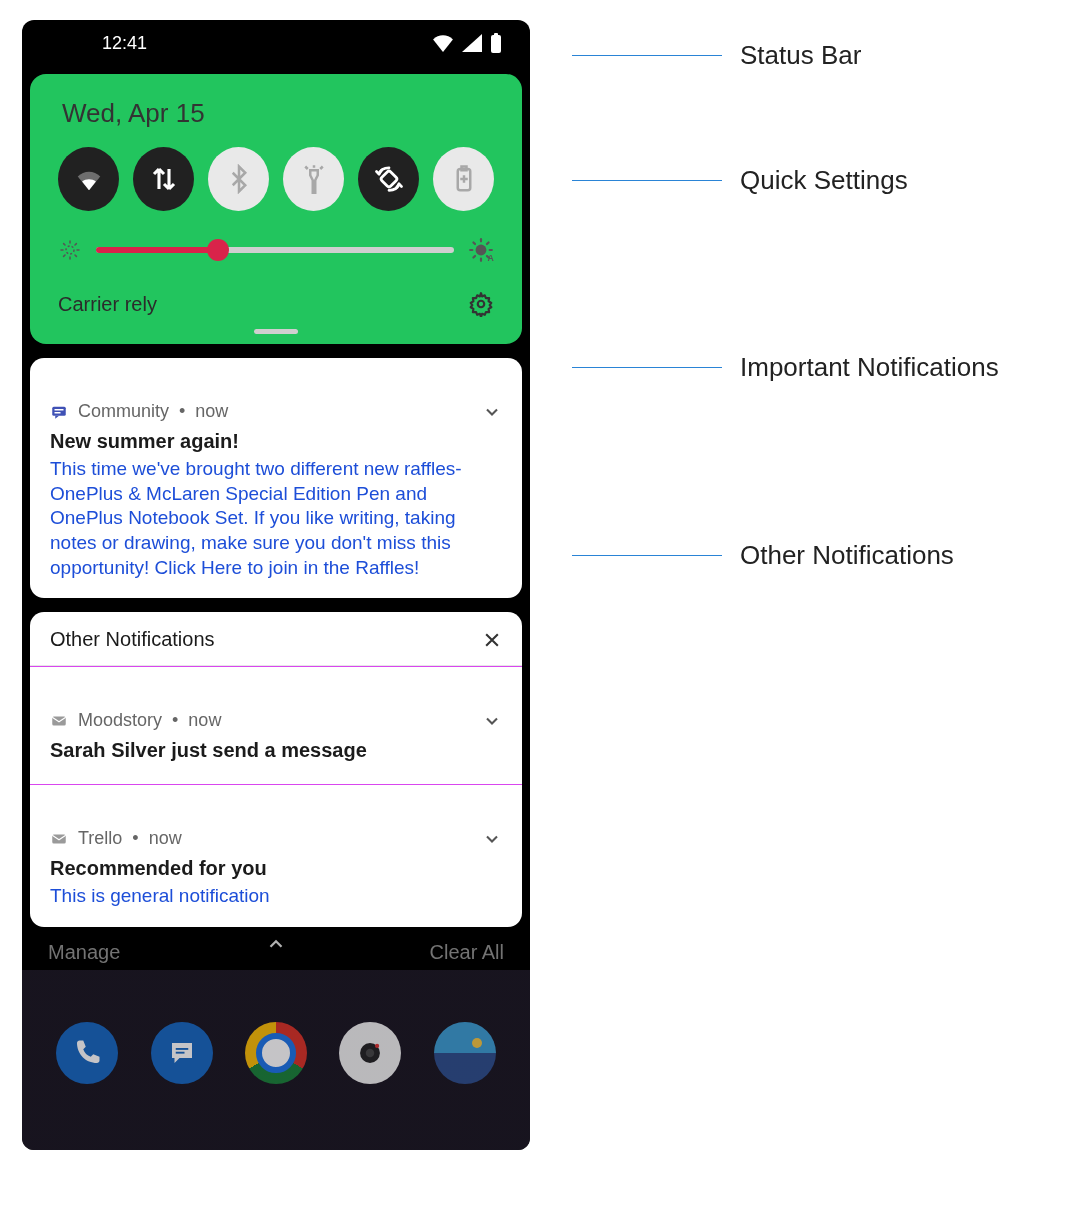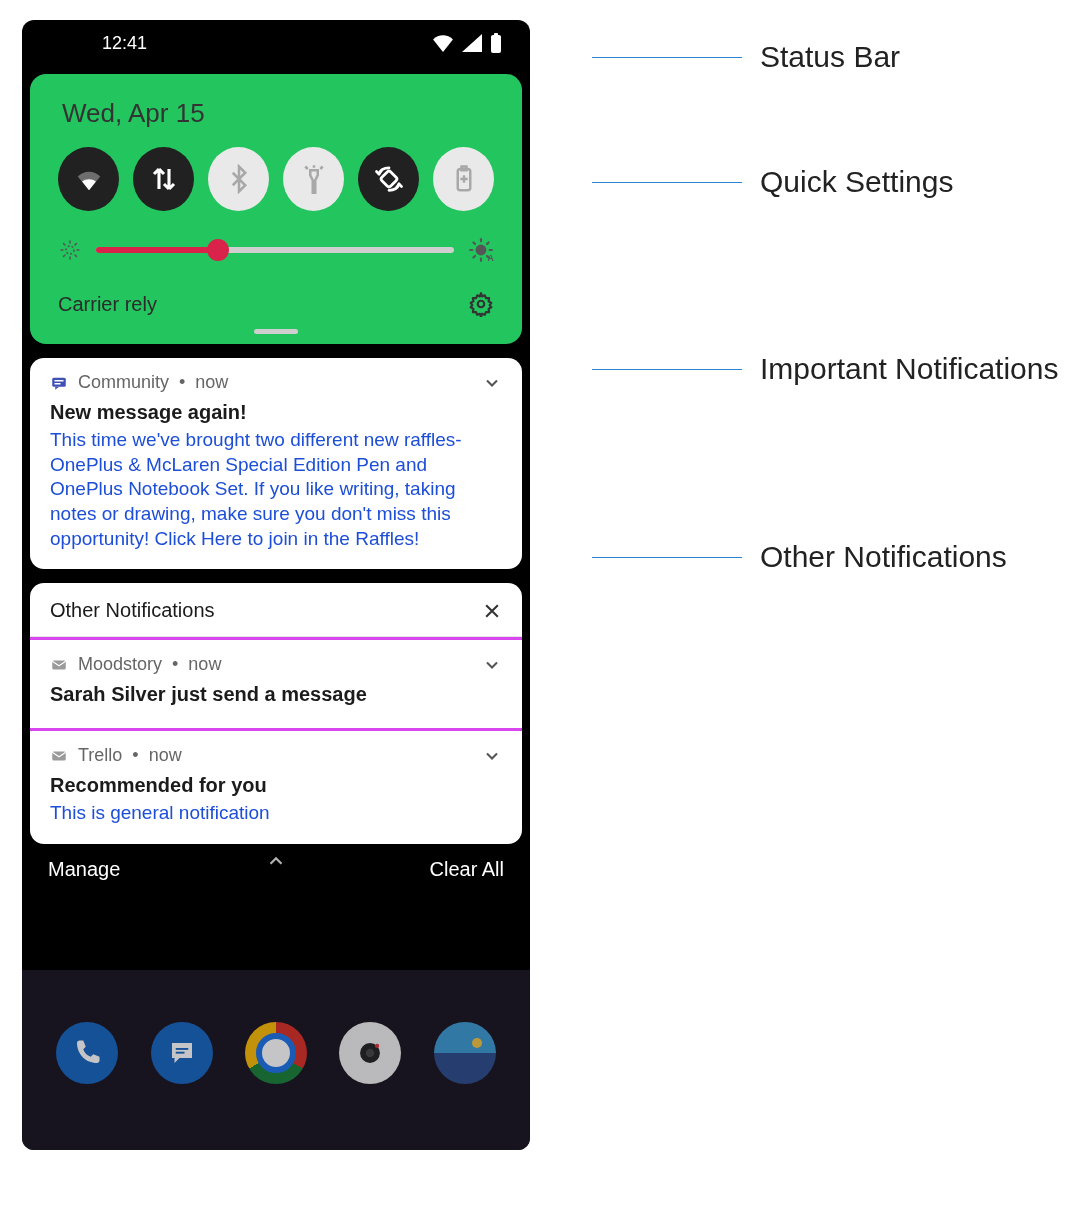--- a/index.html
+++ b/index.html
@@ -73,41 +73,42 @@
     background: #fff;
     margin: 14px 8px 0 8px;
     border-radius: 14px;
     overflow: hidden;
   }
   .notif-header {
     display: flex; align-items: center; gap: 10px;
     padding: 14px 20px 8px 20px;
     color: #666; font-size: 18px;
     position: relative;
+    margin-top: 29px;
   }
   .notif-header svg.appicon { width: 18px; height: 18px; }
   .notif-header .expand { margin-left: auto; color: #555; cursor:pointer; }
   .notif-body { padding: 0 20px 18px 20px; }
   .notif-title { font-weight: 600; font-size: 20px; color: #1b1b1b; margin-bottom: 4px; }
   .notif-text { font-size: 19px; color: #1d4ed8; line-height: 1.3; }
 
   .section-header {
     display: flex; align-items: center; justify-content: space-between;
     padding: 16px 20px 14px 20px;
     font-size: 20px; color: #1a1a1a;
     border-bottom: 1px solid #e6e6e6;
   }
   .section-header .close { cursor:pointer; color:#333; }
 
-  .sub-notif { border-top: 3px solid #d946ef; }
+  .sub-notif { border-top: 1px solid #d946ef; }
   .sub-notif:first-of-type { border-top: none; }
 
   .shade-footer {
     display: flex; align-items: center; justify-content: space-between;
-    color: #ffffff; font-size: 20px;
+    color: #737373; font-size: 20px;
     padding: 14px 26px 0 26px;
     position: relative;
   }
   .shade-footer .chevron {
     position: absolute; left: 50%; top: 6px; transform: translateX(-50%);
     color: #b0b0b0;
   }
 
   .dock {
     position: absolute;
@@ -130,24 +131,24 @@
   .dock .msg-app { background:#1566c0; }
   .dock .chrome-app { background: conic-gradient(#d93025 0 120deg,#188038 120deg 240deg,#fbbc04 240deg 360deg); position:relative; }
   .dock .chrome-app::after { content:""; position:absolute; width:28px; height:28px; border-radius:50%; background:#fff; border:6px solid #1a73e8; }
   .dock .cam-app { background:#f0f0f0; }
   .dock .gallery-app { background: linear-gradient(#3a9bd1 50%, #2b4c8a 50%); position:relative; }
   .dock .gallery-app::after { content:""; position:absolute; top:16px; right:14px; width:10px; height:10px; border-radius:50%; background:#f4c542; }
 
   
   .annotation {
     position: absolute;
-    left: 592px;
+    left: 572px;
     display: flex;
     align-items: center;
-    font-size: 30px;
+    font-size: 26px;
     color: #222;
     font-weight: 400;
   }
   .annotation .line {
     width: 150px; height: 1px; background: #2a84d6; margin-right: 18px;
   }
 </style>
 </head>
 <body>
 
@@ -264,21 +265,21 @@
           <rect x="6" y="12" width="8" height="2" fill="#fff"></rect>
         </svg>
       <span>Community</span>
       <span>•</span>
       <span>now</span>
       <svg class="expand" width="20" height="20" viewBox="0 0 24 24" fill="none" stroke="currentColor" stroke-width="2.5">
           <path d="M6 9 L12 15 L18 9"></path>
         </svg>
     </div>
     <div class="notif-body">
-      <div class="notif-title">New message again!</div>
+      <div class="notif-title">New summer again!</div>
       <div class="notif-text">This time we've brought two different new raffles-OnePlus &amp; McLaren Special Edition Pen and OnePlus Notebook Set. If you like writing, taking notes or drawing, make sure you don't miss this opportunity! Click Here to join in the Raffles!</div>
     </div>
   </div>
 
   <div class="notif-card">
     <div class="section-header">
       <span>Other Notifications</span>
       <svg class="close" width="20" height="20" viewBox="0 0 24 24" fill="none" stroke="currentColor" stroke-width="2.5">
           <path d="M5 5 L19 19 M19 5 L5 19"></path>
         </svg>

